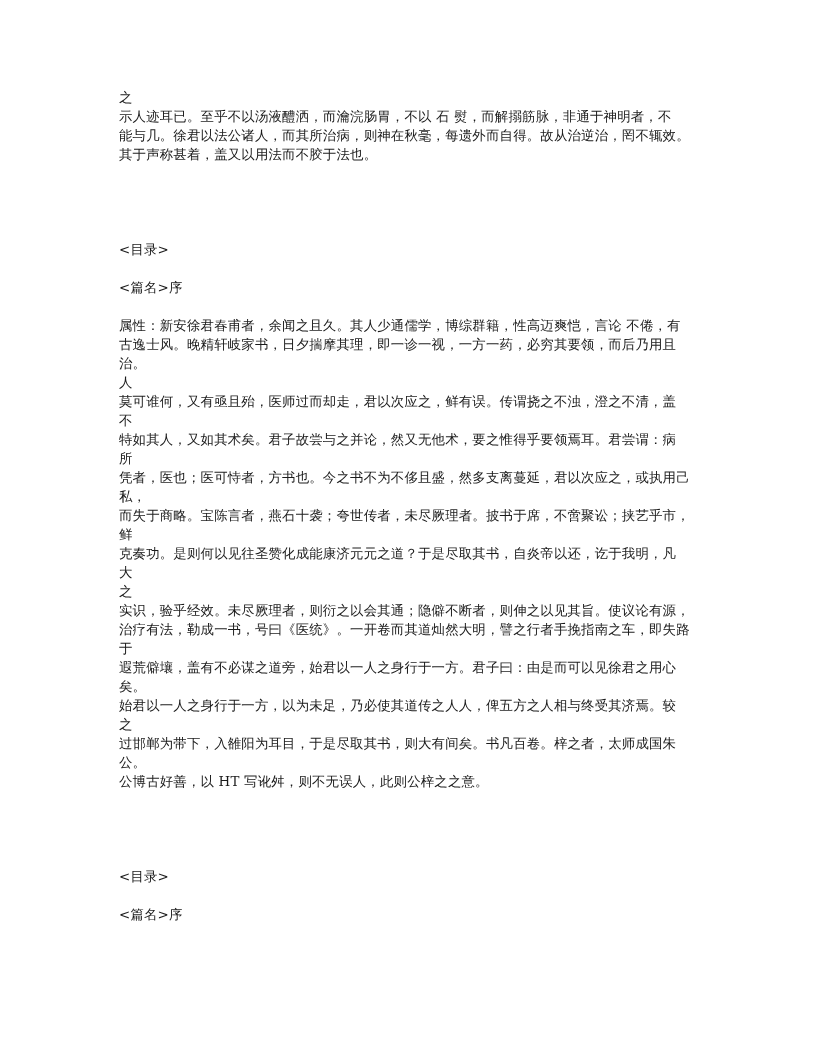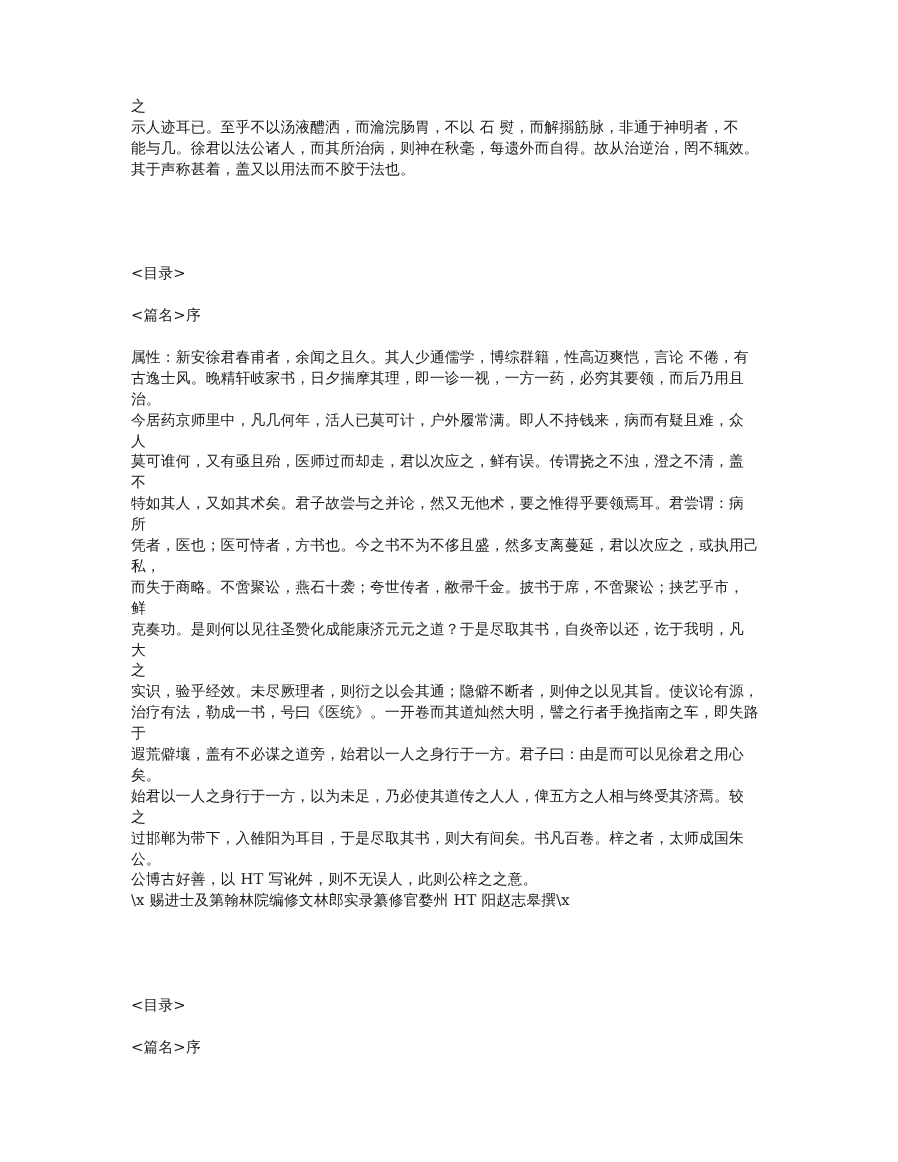--- a/index.html
+++ b/index.html
@@ -49,44 +49,42 @@
 
   <div class="line">&lt;目录&gt;</div>
   <div class="gap"></div>
   <div class="line">&lt;篇名&gt;序</div>
   <div class="gap"></div>
 
   <div>
     <div class="line">属性：新安徐君春甫者，余闻之且久。其人少通儒学，博综群籍，性高迈爽恺，言论 不倦，有</div>
     <div class="line">古逸士风。晚精轩岐家书，日夕揣摩其理，即一诊一视，一方一药，必穷其要领，而后乃用且</div>
     <div class="line">治。</div>
-    <div class="line">今居药京师里中，凡几何年，活人已莫可计，户外履常满。即人不持钱来，病而有疑且难，众</div>
     <div class="line">人</div>
     <div class="line">莫可谁何，又有亟且殆，医师过而却走，君以次应之，鲜有误。传谓挠之不浊，澄之不清，盖</div>
     <div class="line">不</div>
     <div class="line">特如其人，又如其术矣。君子故尝与之并论，然又无他术，要之惟得乎要领焉耳。君尝谓：病</div>
     <div class="line">所</div>
     <div class="line">凭者，医也；医可恃者，方书也。今之书不为不侈且盛，然多支离蔓延，君以次应之，或执用己</div>
     <div class="line">私，</div>
-    <div class="line">而失于商略。不啻聚讼，燕石十袭；夸世传者，敝帚千金。披书于席，不啻聚讼；挟艺乎市，</div>
+    <div class="line">而失于商略。宝陈言者，燕石十袭；夸世传者，未尽厥理者。披书于席，不啻聚讼；挟艺乎市，</div>
     <div class="line">鲜</div>
     <div class="line">克奏功。是则何以见往圣赞化成能康济元元之道？于是尽取其书，自炎帝以还，讫于我明，凡</div>
     <div class="line">大</div>
     <div class="line">之</div>
     <div class="line">实识，验乎经效。未尽厥理者，则衍之以会其通；隐僻不断者，则伸之以见其旨。使议论有源，</div>
     <div class="line">治疗有法，勒成一书，号曰《医统》。一开卷而其道灿然大明，譬之行者手挽指南之车，即失路</div>
     <div class="line">于</div>
     <div class="line">遐荒僻壤，盖有不必谋之道旁，始君以一人之身行于一方。君子曰：由是而可以见徐君之用心</div>
     <div class="line">矣。</div>
     <div class="line">始君以一人之身行于一方，以为未足，乃必使其道传之人人，俾五方之人相与终受其济焉。较</div>
     <div class="line">之</div>
     <div class="line">过邯郸为带下，入雒阳为耳目，于是尽取其书，则大有间矣。书凡百卷。梓之者，太师成国朱</div>
     <div class="line">公。</div>
     <div class="line">公博古好善，以 HT 写讹舛，则不无误人，此则公梓之之意。</div>
-    <div class="line">\x 赐进士及第翰林院编修文林郎实录纂修官婺州 HT 阳赵志皋撰\x</div>
   </div>
 
   <div class="gap"></div>
   <div class="gap"></div>
   <div class="gap"></div>
   <div class="gap"></div>
 
   <div class="line">&lt;目录&gt;</div>
   <div class="gap"></div>
   <div class="line">&lt;篇名&gt;序</div>

